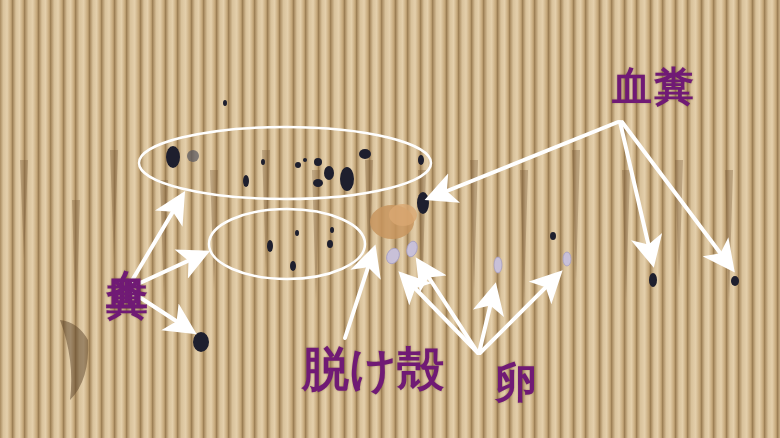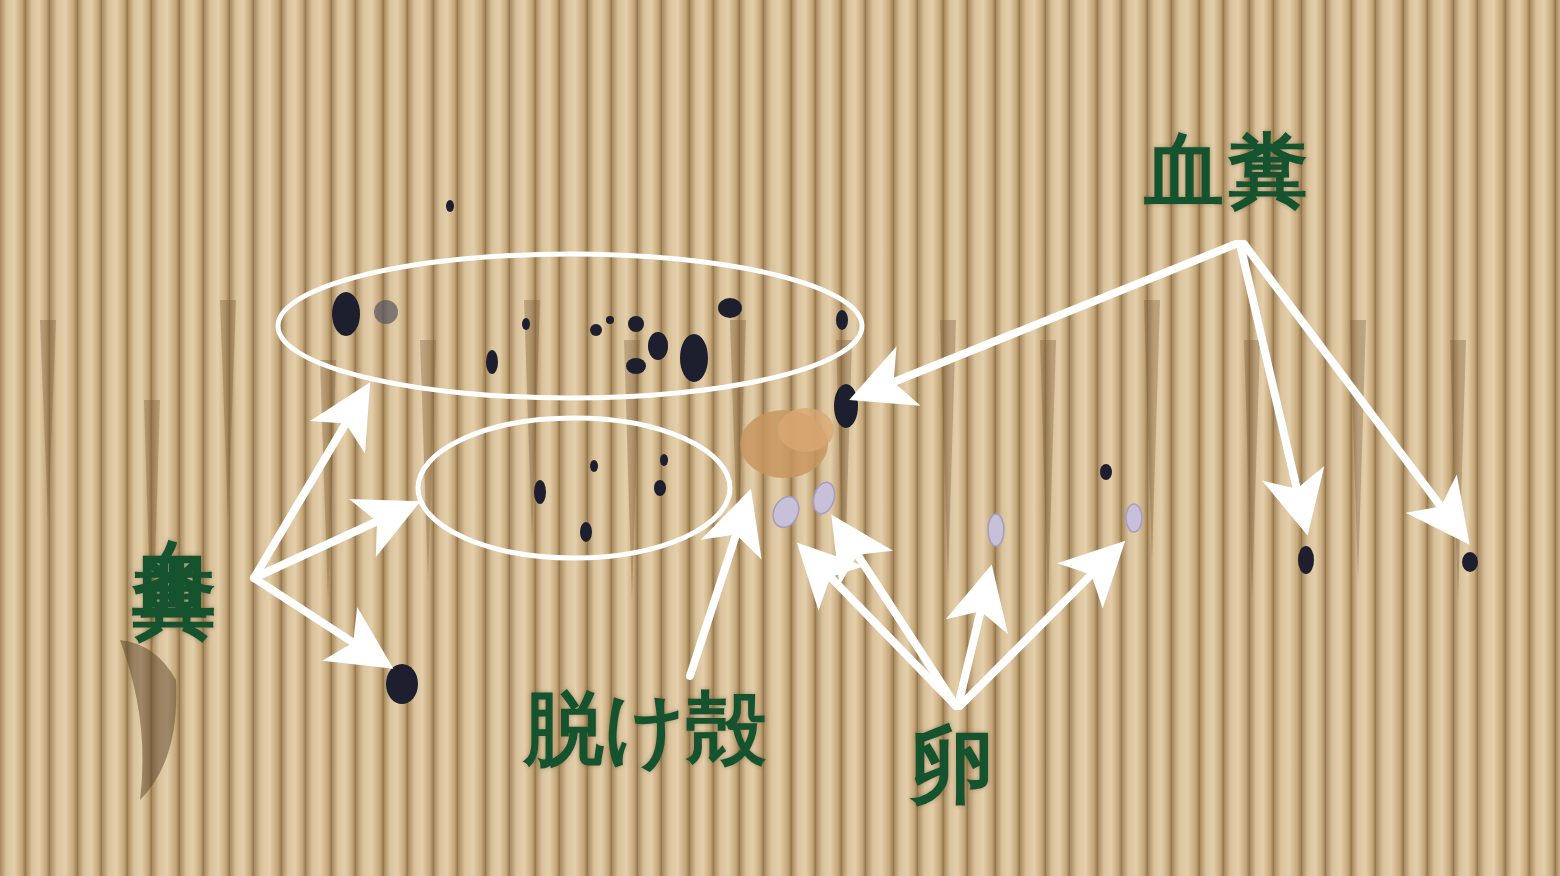--- a/index.html
+++ b/index.html
@@ -1,31 +1,32 @@
 <!DOCTYPE html>
 <html><head>
   <meta charset="utf-8">
   <style>
     html, body { margin: 0; padding: 0; }
     body { width: 780px; height: 438px; overflow: hidden; background: #c9ac82; }
     #scene { position: relative; width: 780px; height: 438px; }
     #scene svg { position: absolute; left: 0; top: 0; }
     .label {
       position: absolute;
-      color: #14532d;
+      color: #701a75;
       font-family: "DejaVu Sans", sans-serif;
       font-weight: bold;
       line-height: 1;
       text-shadow: 0 0 2px rgba(80,60,30,0.4);
       white-space: nowrap;
+      margin-left: 40px;
     }
     .label.vertical { writing-mode: vertical-rl; letter-spacing: 8px; }
     .label.top-right { left: 572px; top: 66px; font-size: 40px; letter-spacing: 2px; }
     .label.left { left: 66px; top: 236px; font-size: 42px; }
-    .label.molt { left: 262px; top: 345px; font-size: 40px; }
+    .label.molt { left: 262px; top: 345px; font-size: 47px; }
     .label.egg { left: 455px; top: 362px; font-size: 42px; }
   </style>
 </head>
 <body>
 
 <div id="scene">
   <svg width="780" height="438" viewBox="0 0 780 438">
     <defs>
       <linearGradient id="reed" x1="0" x2="1" y1="0" y2="0">
         <stop offset="0" stop-color="#a88a5f"></stop>

